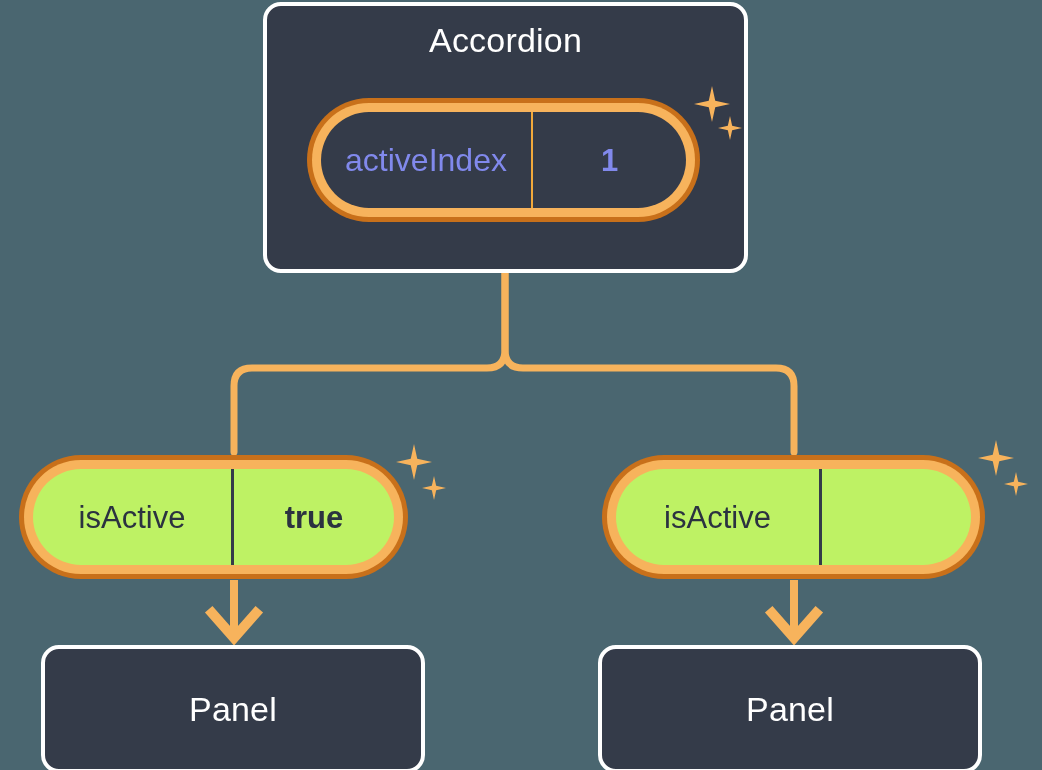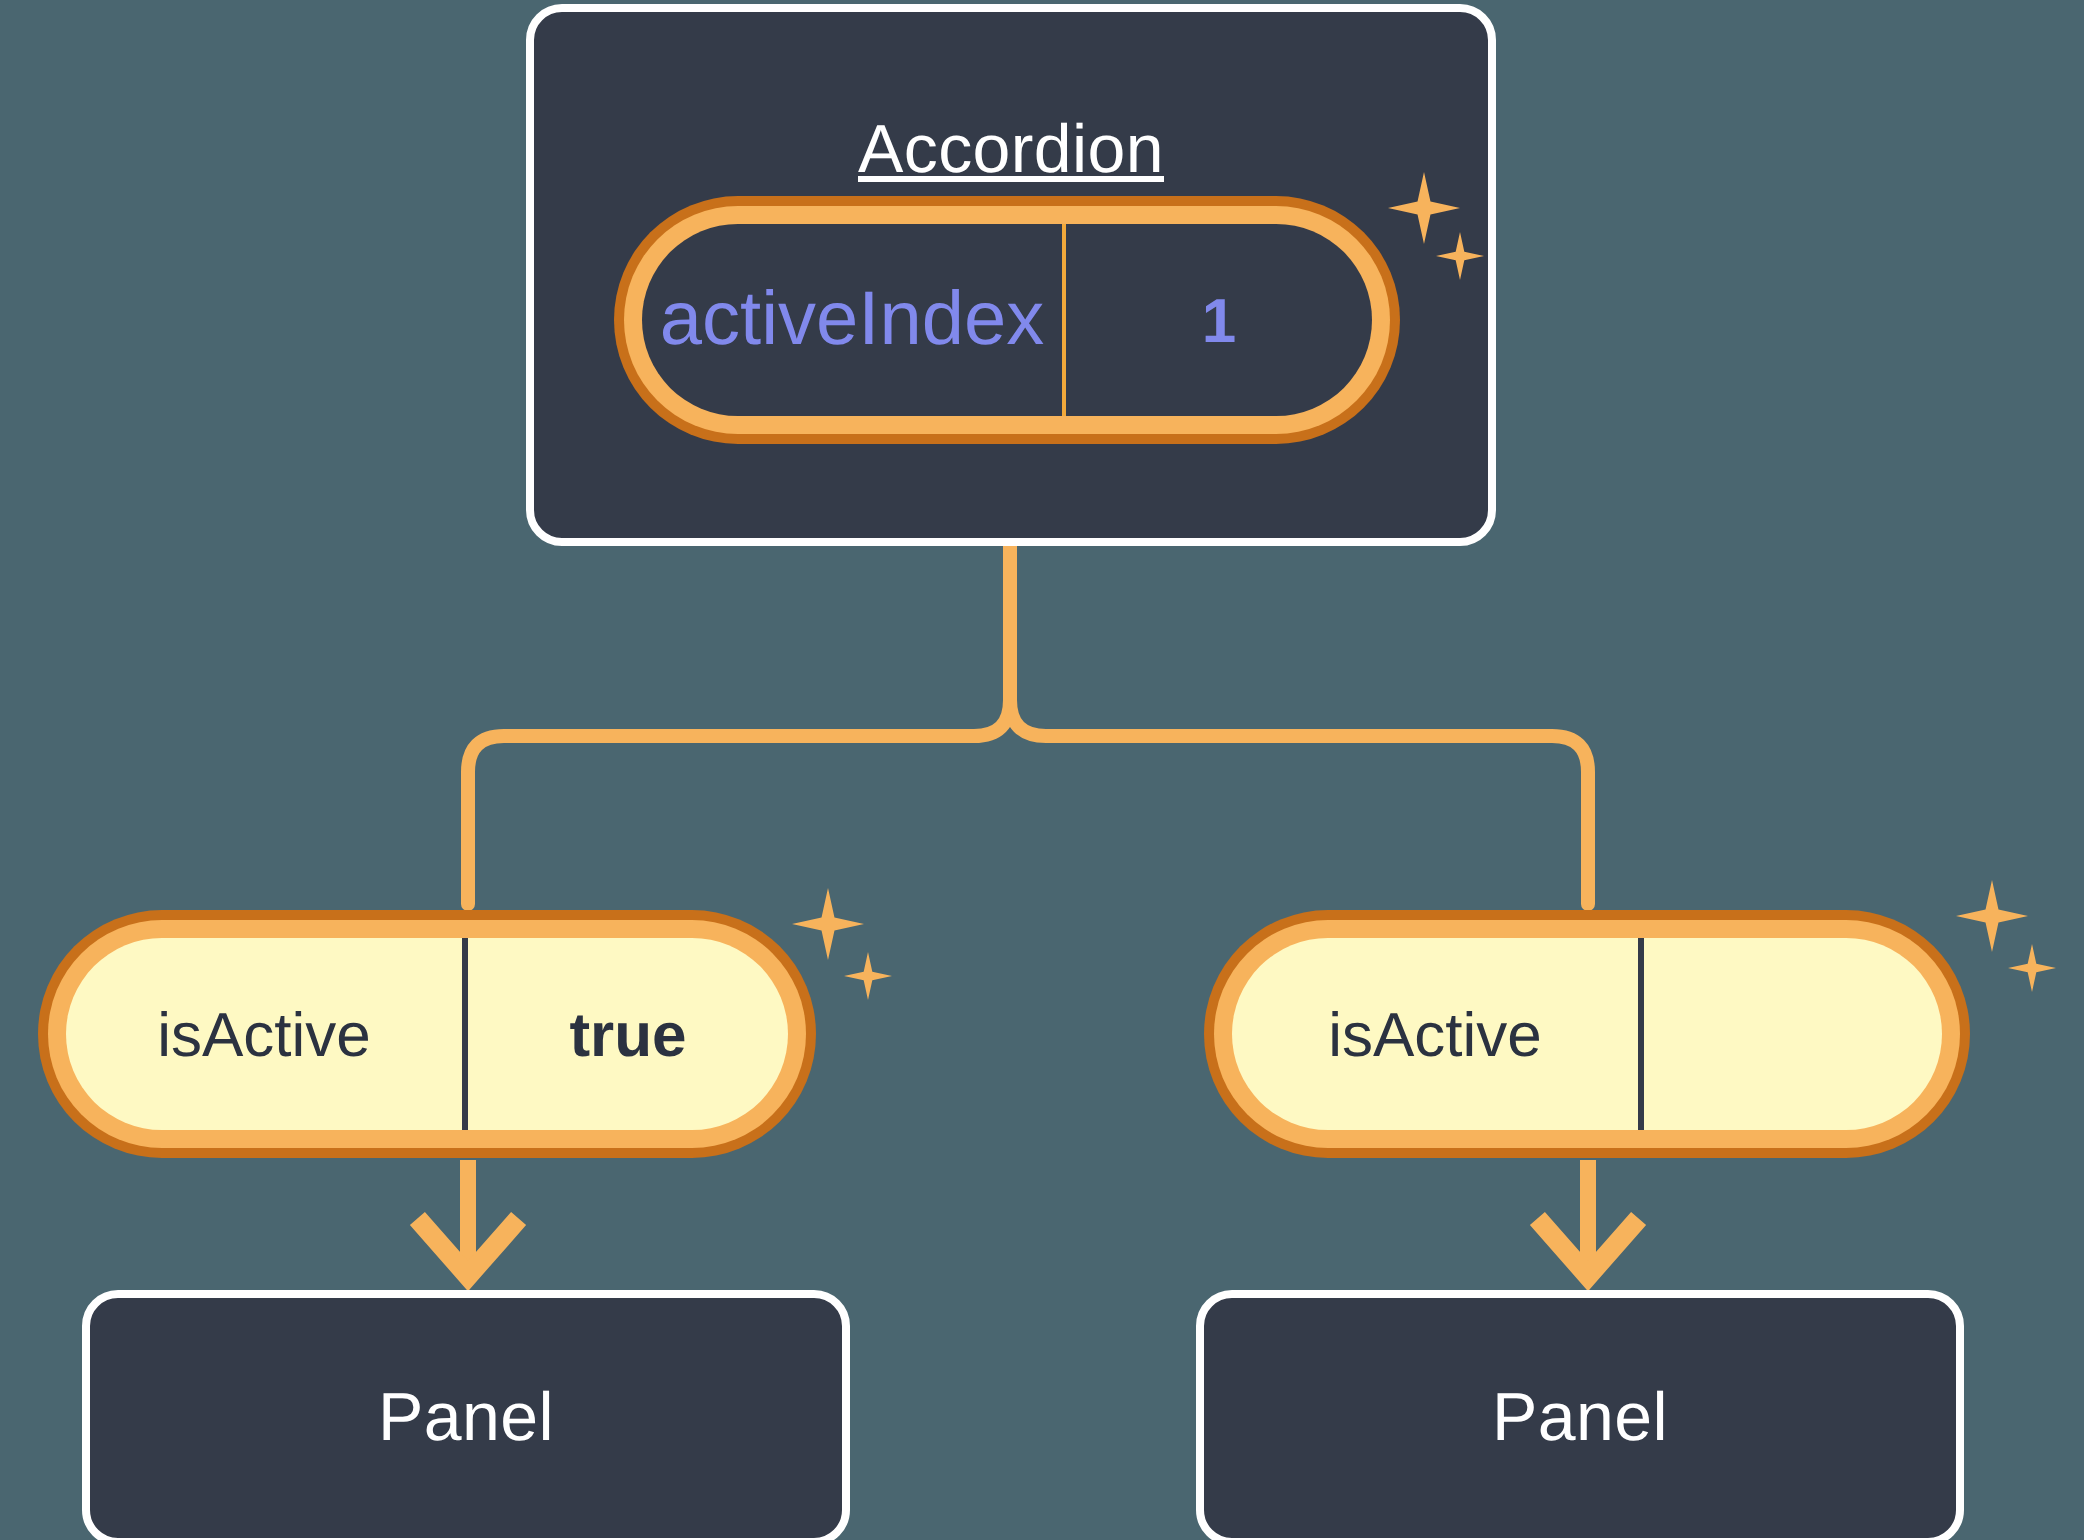--- a/index.html
+++ b/index.html
@@ -48,21 +48,21 @@
     white-space: nowrap;
   }
 
   #accordion-box {
     left: 263px;
     top: 2px;
     width: 485px;
     height: 271px;
     justify-content: flex-start;
   }
-  #accordion-box .node-title { margin-top: 52px; text-decoration: underline; }
+  #accordion-box .node-title { margin-top: 17px; }
 
   .panel-box {
     top: 645px;
     width: 384px;
     height: 128px;
     justify-content: center;
   }
   #panel-left  { left: 41px; }
   #panel-right { left: 598px; }
 
@@ -101,36 +101,36 @@
   #pill-accordion {
     left: 307px;
     top: 98px;
     width: 393px;
     height: 124px;
   }
   #pill-accordion .pill-inner { background: #343b49; }
   #pill-accordion .pill-key {
     flex: 0 0 210px;
     color: #8189ec;
-    font-size: 38px;
+    font-size: 32px;
     border-right: 2px solid #f2a93b;
   }
   #pill-accordion .pill-val {
     flex: 1 1 auto;
     color: #8189ec;
     font-size: 31px;
     font-weight: bold;
   }
 
   
   .pill-state {
     top: 455px;
     height: 124px;
   }
-  .pill-state .pill-inner { background: #fef9c3; }
+  .pill-state .pill-inner { background: #bef264; }
   .pill-state .pill-key {
     color: #2b3240;
     font-size: 31px;
     border-right: 3px solid #343b49;
   }
   .pill-state .pill-val {
     color: #2b3240;
     font-size: 31px;
     font-weight: bold;
   }

